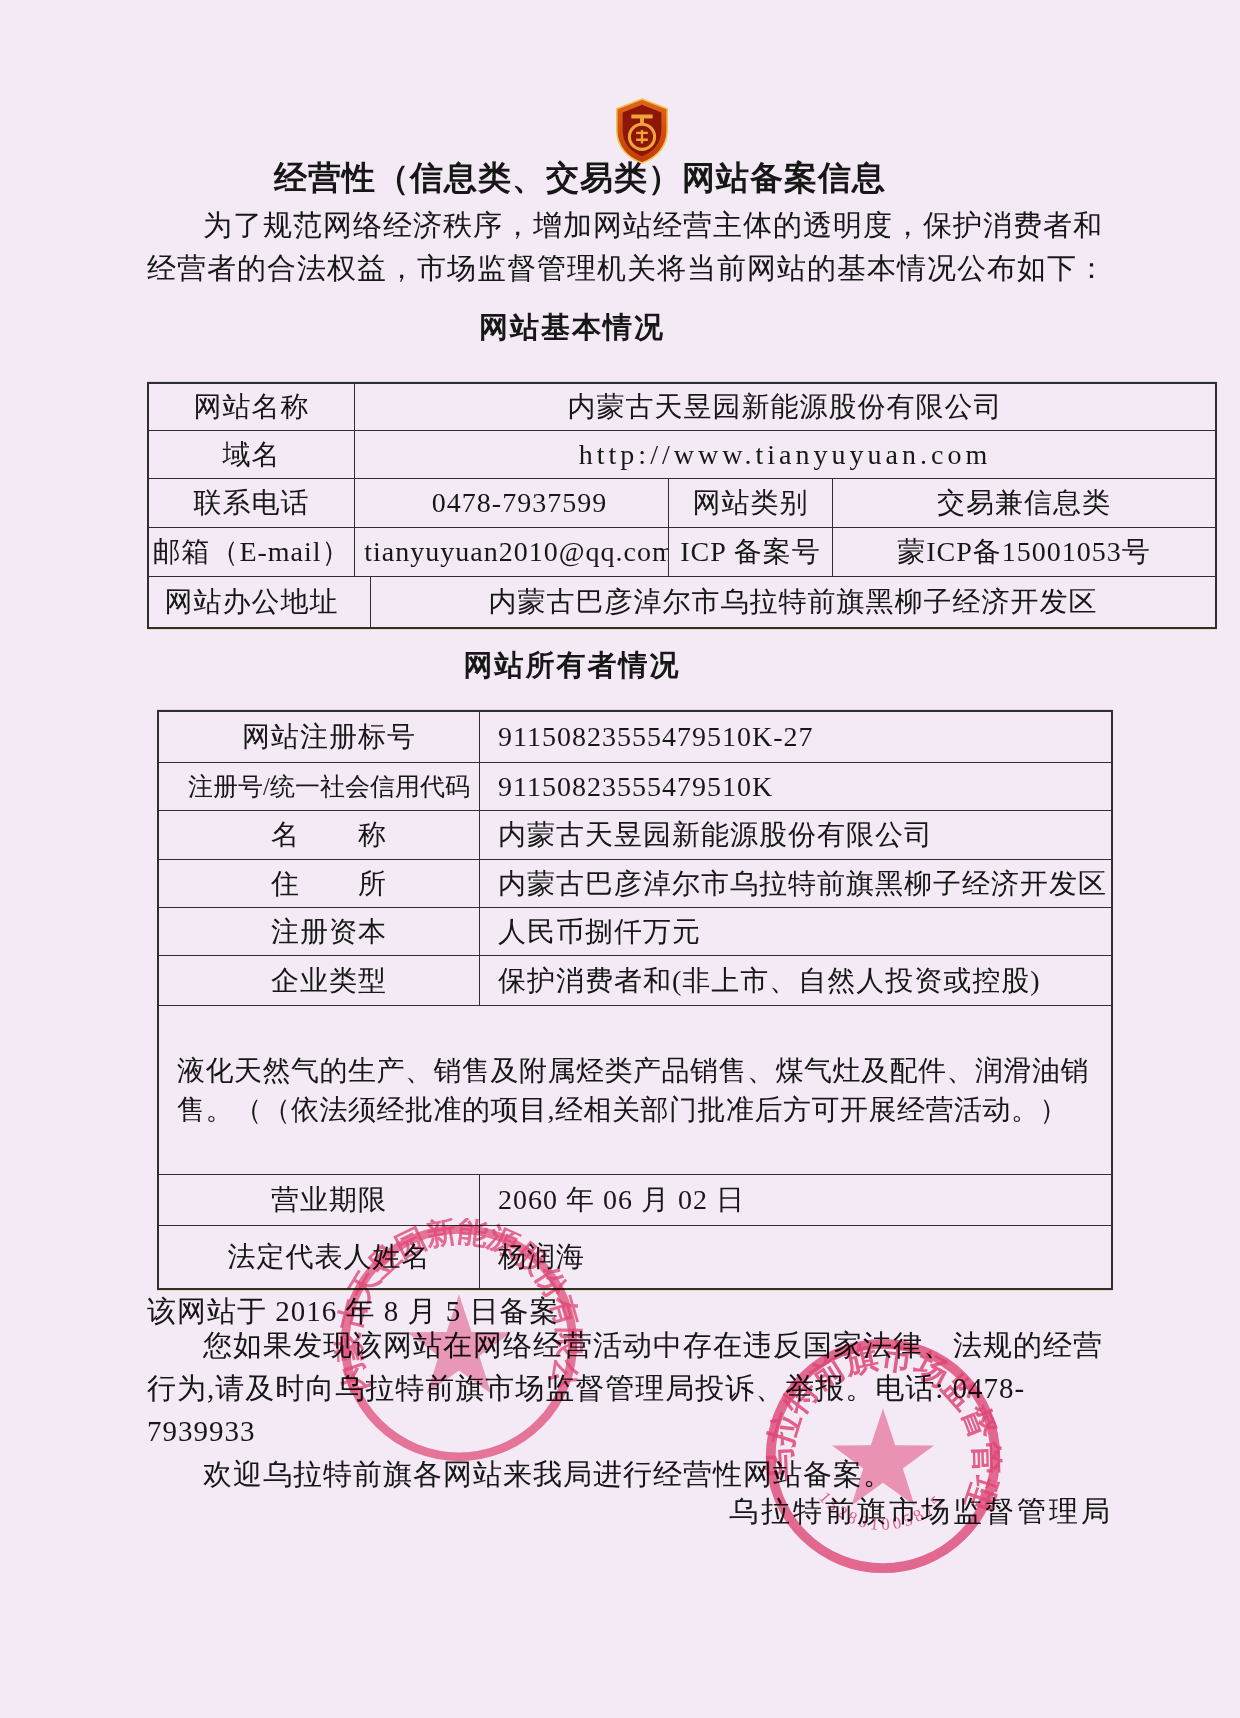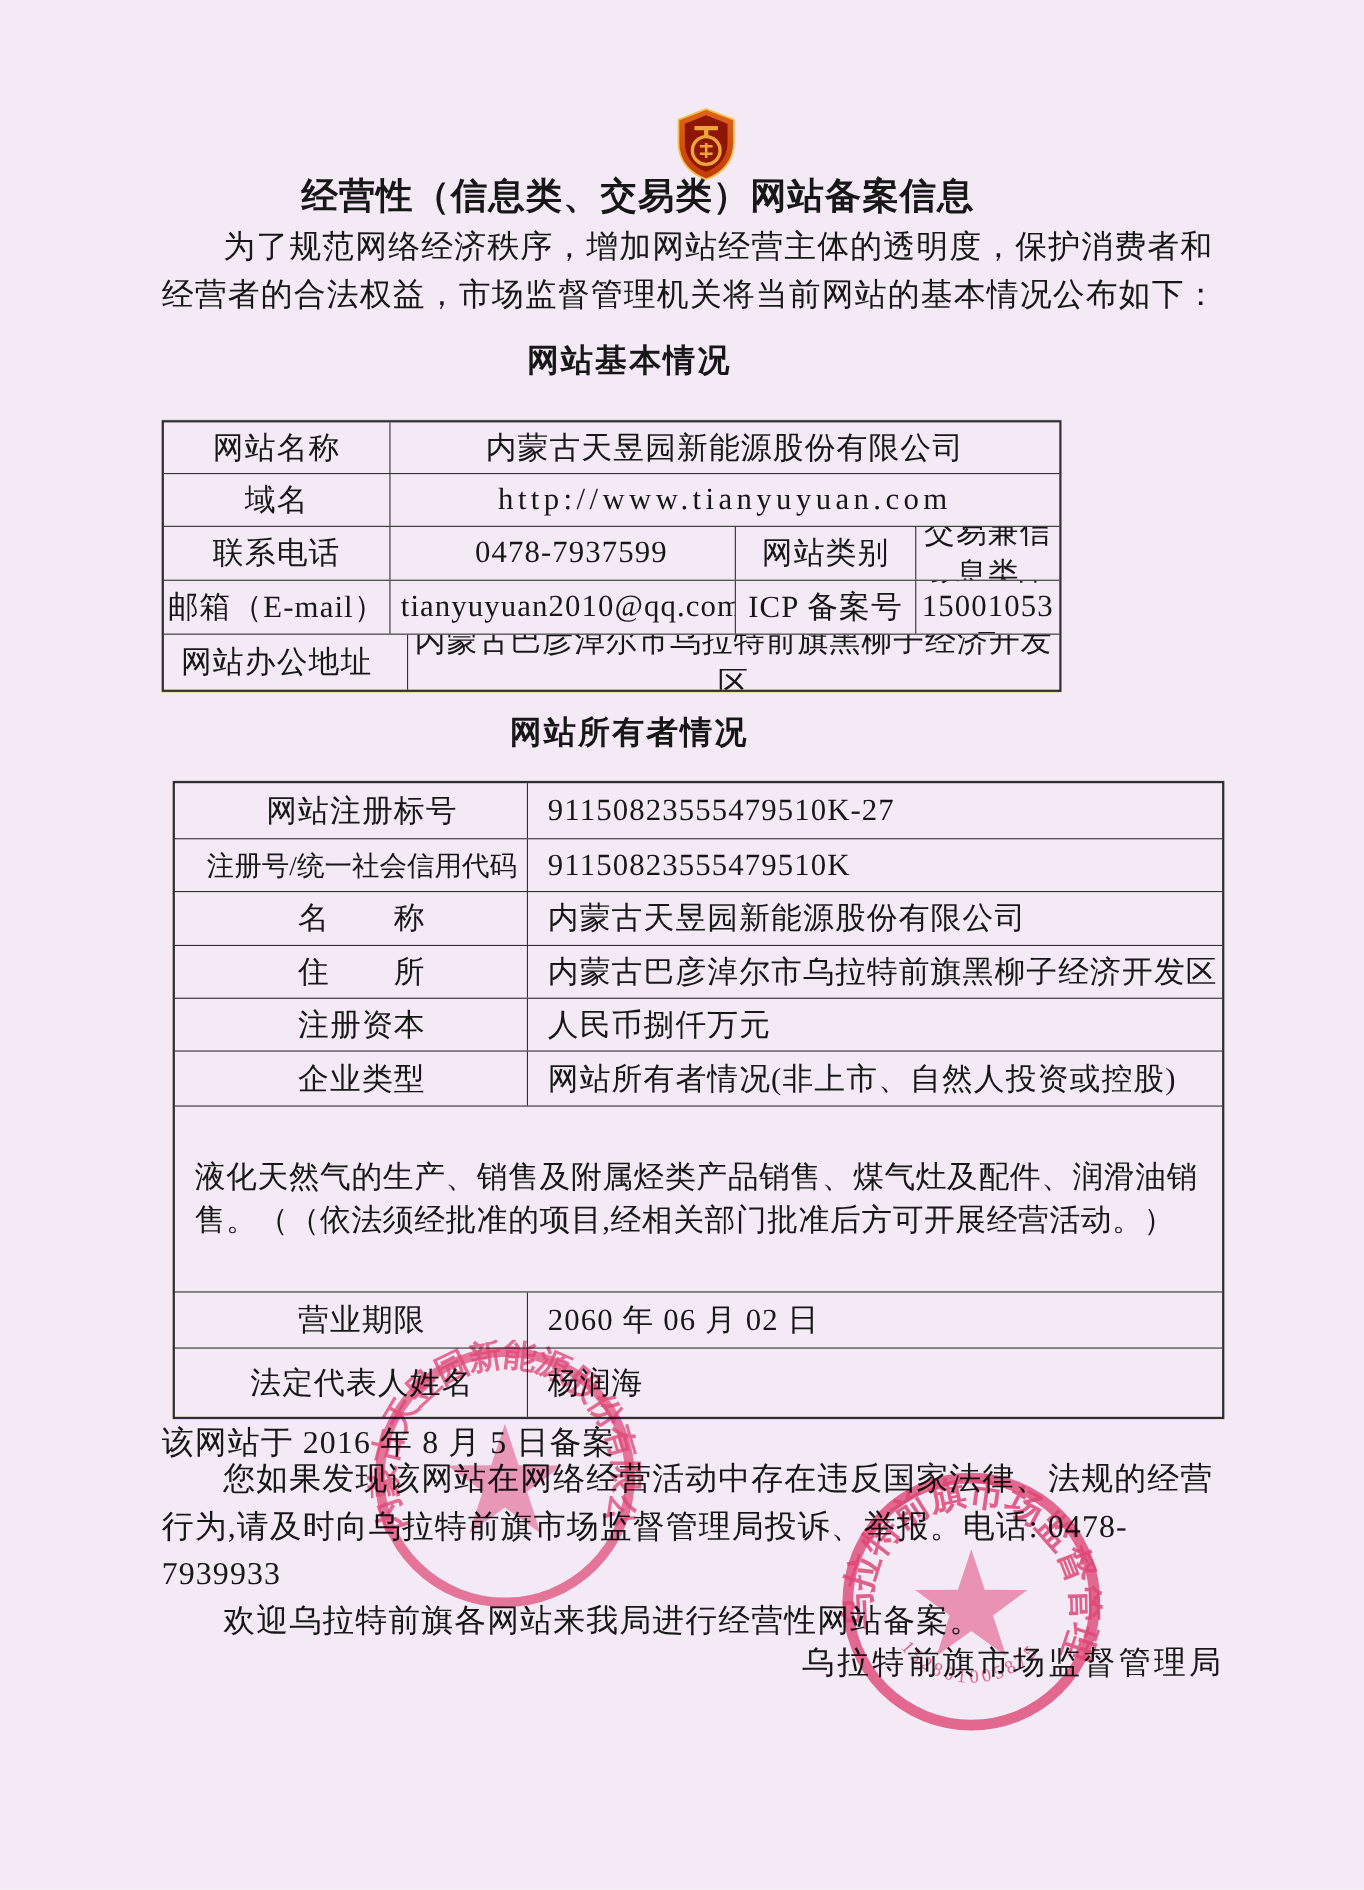--- a/index.html
+++ b/index.html
@@ -36,21 +36,21 @@
   .tbl{box-sizing:border-box;border:2px solid #2f2f2f;background:transparent;
        box-shadow:0 1px 0 rgba(205,170,20,.28), 0 -1px 0 rgba(90,120,200,.18);}
   .trow{display:flex;box-sizing:border-box;border-top:1.6px solid #2f2f2f;}
   .trow:first-child{border-top:none;}
   .cell{display:flex;align-items:center;box-sizing:border-box;border-left:1.6px solid #2f2f2f;
         font-size:28px;letter-spacing:1px;overflow:hidden;}
   .cell:first-child{border-left:none;}
   .cc{justify-content:center;text-align:center;}
   .cl{justify-content:flex-start;padding-left:18px;}
 
-  .table1{left:147px;top:382px;width:818px;}
+  .table1{left:147px;top:382px;width:1070px;}
   .t1-label{width:205px;flex:none;}
   .t1-v1{width:314px;flex:none;padding-left:16px;}
   .t1-l2{width:164px;flex:none;}
   .t1-grow{flex:1;}
   .r46{height:46px;} .r48{height:48px;} .r49{height:49px;} .r51{height:51px;gap:16px;}
   .domain-val{letter-spacing:4px;font-family:Liberation Serif, serif;}
 
   .table2{left:157px;top:710px;width:956px;}
   .t2-label{width:320px;flex:none;padding-left:20px;}
   .t2-val{flex:1;}
@@ -144,21 +144,21 @@
   <div class="trow rh48">
     <div class="cell cc t2-label">住　　所</div>
     <div class="cell cl t2-val">内蒙古巴彦淖尔市乌拉特前旗黑柳子经济开发区</div>
   </div>
   <div class="trow rh48">
     <div class="cell cc t2-label">注册资本</div>
     <div class="cell cl t2-val">人民币捌仟万元</div>
   </div>
   <div class="trow rh50">
     <div class="cell cc t2-label">企业类型</div>
-    <div class="cell cl t2-val">网站所有者情况(非上市、自然人投资或控股)</div>
+    <div class="cell cl t2-val">保护消费者和(非上市、自然人投资或控股)</div>
   </div>
   <div class="trow rh169">
     <div class="cell cl t2-val scope-val">液化天然气的生产、销售及附属烃类产品销售、煤气灶及配件、润滑油销售。（（依法须经批准的项目,经相关部门批准后方可开展经营活动。）</div>
   </div>
   <div class="trow rh51">
     <div class="cell cc t2-label">营业期限</div>
     <div class="cell cl t2-val">2060 年 06 月 02 日</div>
   </div>
   <div class="trow rh63">
     <div class="cell cc t2-label">法定代表人姓名</div>

